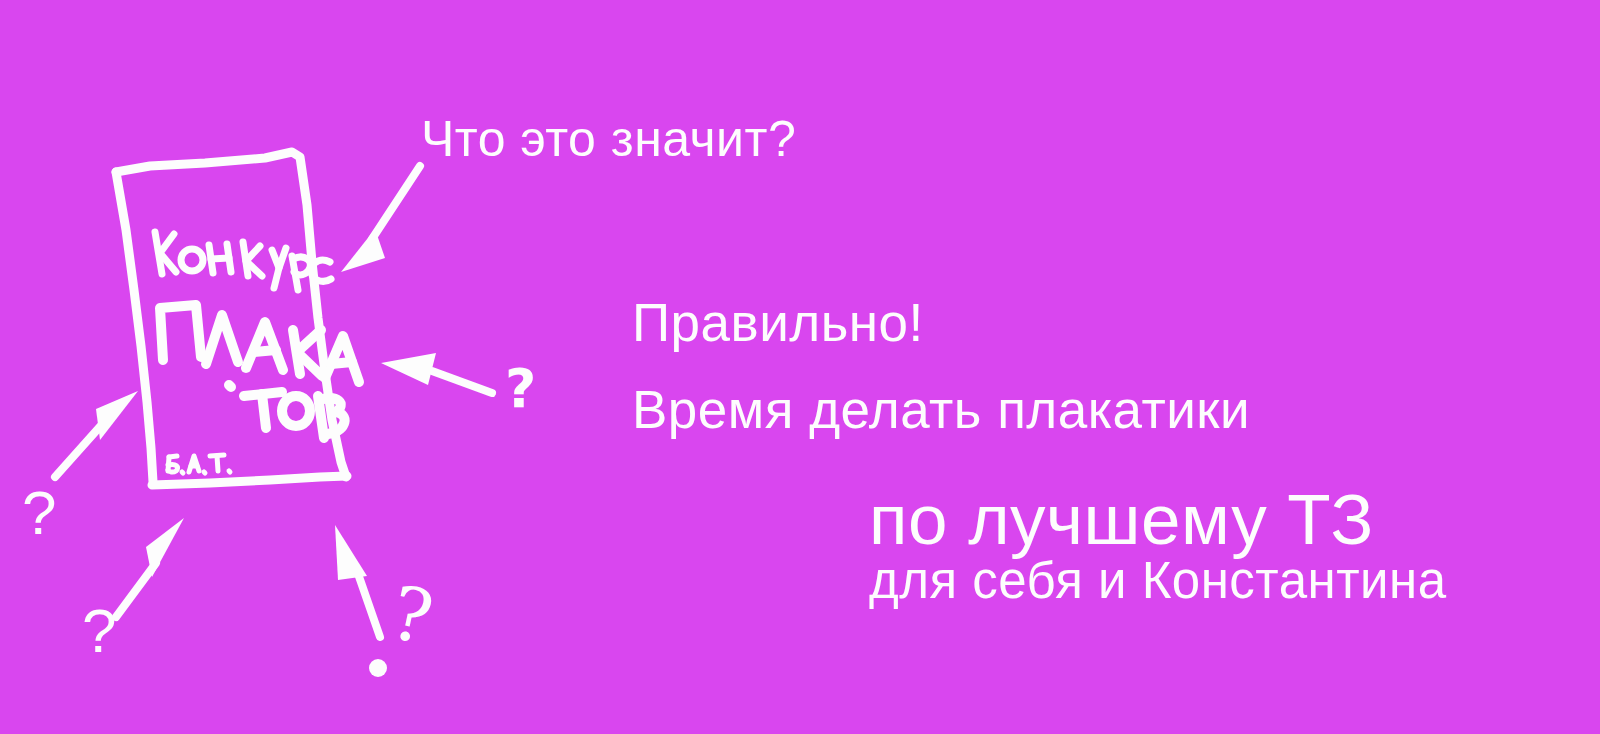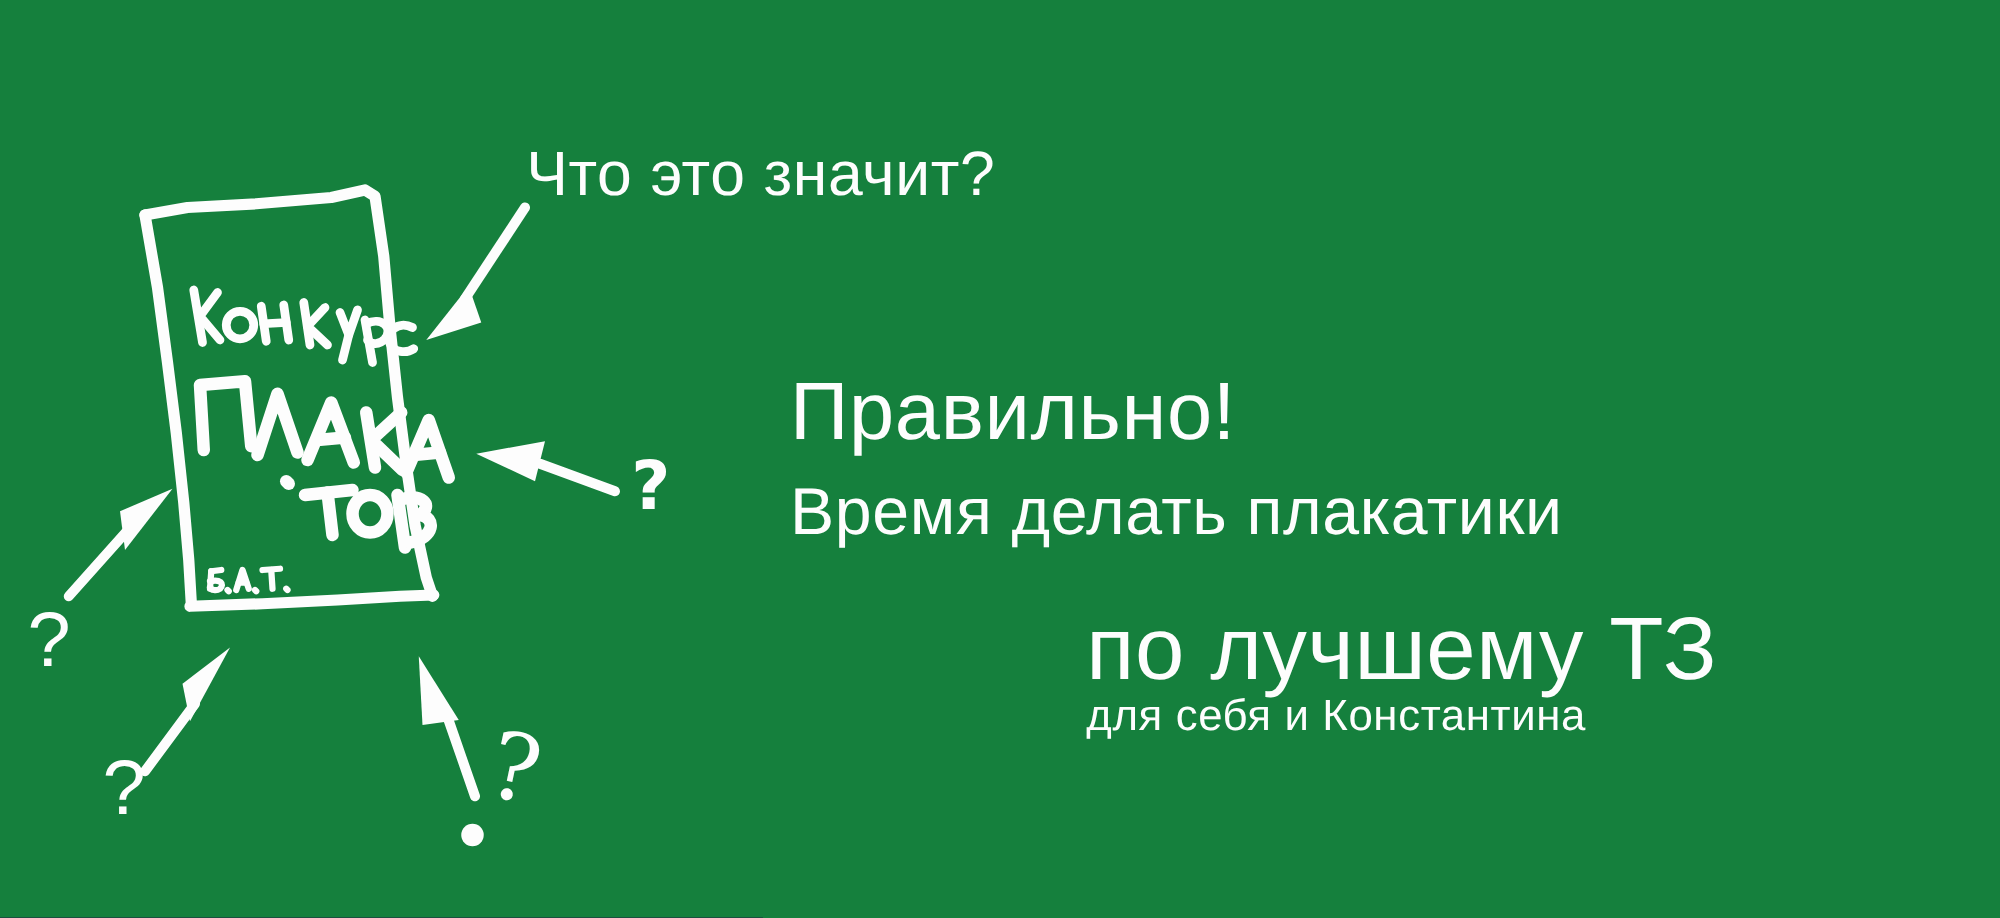--- a/index.html
+++ b/index.html
@@ -4,21 +4,21 @@
 <style>
   html, body {
     margin: 0;
     padding: 0;
     background: #212e42;
   }
   #slide {
     position: relative;
     width: 1600px;
     height: 734px;
-    background: #15803d;
+    background: #d946ef;
     overflow: hidden;
     font-family: "Liberation Sans", sans-serif;
     -webkit-font-smoothing: antialiased;
   }
   .layer {
     position: absolute;
     left: 0;
     top: 0;
     width: 1600px;
     height: 734px;
@@ -32,40 +32,40 @@
   }
   #question-headline {
     left: 421px;
     top: 114px;
     font-size: 50px;
     letter-spacing: 0.5px;
   }
   #answer-line-1 {
     left: 632px;
     top: 296px;
-    font-size: 65px;
+    font-size: 53px;
     letter-spacing: 0.5px;
   }
   #answer-line-2 {
     left: 632px;
     top: 383px;
     font-size: 53px;
     letter-spacing: 0.5px;
     text-align: center;
   }
   #answer-line-3 {
     left: 869px;
     top: 484px;
     font-size: 71px;
     letter-spacing: 0.5px;
   }
   #answer-line-4 {
     left: 869px;
     top: 555px;
-    font-size: 35px;
+    font-size: 51px;
     letter-spacing: 0.5px;
     text-align: right;
   }
   .qmark-thin {
     position: absolute;
     color: #fdfdfd;
     font-size: 62px;
     font-weight: 400;
     line-height: 1;
     font-family: "Liberation Sans", sans-serif;

